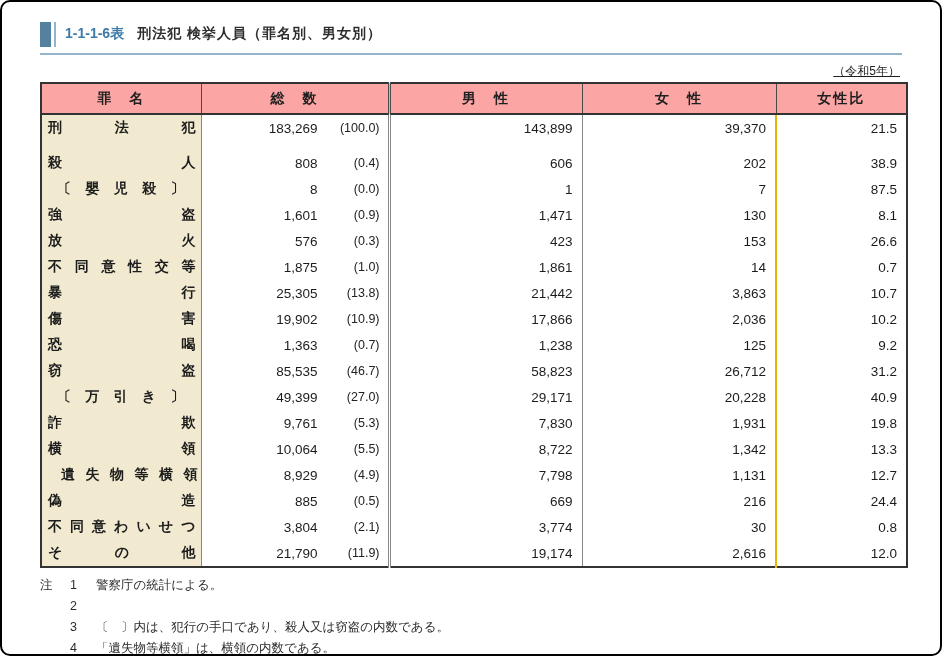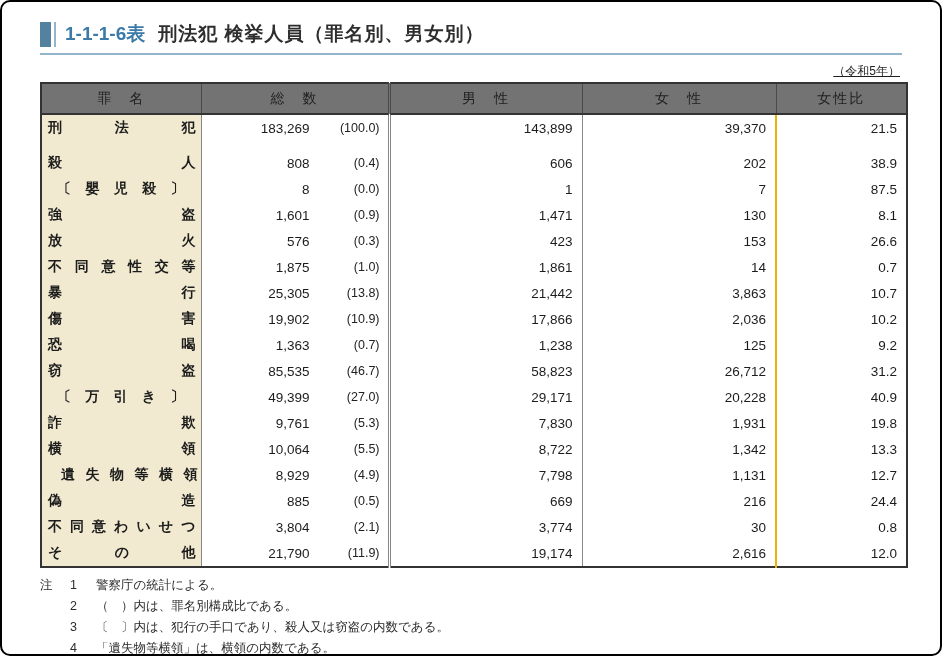--- a/index.html
+++ b/index.html
@@ -8,48 +8,48 @@
     width:942px;height:656px;box-sizing:border-box;
     border:2px solid #000;border-radius:10px;
     background:#fff;overflow:hidden;
     padding:18px 38px 0 38px;
     font-family:"Liberation Sans","DejaVu Sans",sans-serif;
   }
   
   .title-row{display:flex;align-items:center;height:28px;}
   .marker{width:11px;height:25px;background:#54819f;margin-right:3px;}
   .marker-line{width:2px;height:25px;background:#93b4ca;margin-right:9px;}
-  .title-text{font-size:19px;font-weight:bold;white-space:nowrap;}
+  .title-text{font-size:14px;font-weight:bold;white-space:nowrap;}
   .t-num{color:#3c7aa8;margin-right:13px;}
   .t-main{color:#2e2e2e;letter-spacing:1px;}
   .title-underline{height:2px;background:#93b6cc;margin-top:5px;}
   
   .era{text-align:right;font-size:12px;color:#1f1f1f;margin:8px 2px 4px 0;height:15px;text-decoration:underline;}
   
   table.main{width:866px;border-collapse:collapse;border:2px solid #333;table-layout:fixed;}
   th{
-    background:#737373;height:29px;font-size:14px;font-weight:normal;color:#1f1f1f;
+    background:#fca5a5;height:29px;font-size:14px;font-weight:bold;color:#1f1f1f;
     border-bottom:2px solid #333;text-align:center;letter-spacing:2px;padding:0;
   }
   th.bl{border-left:1px solid #4a4a4a;}
   th.dbl{border-left:3px double #4a4a4a;}
   tbody td{height:26px;font-size:13.5px;color:#1c1c1c;padding:0;vertical-align:middle;}
   tbody tr.total-row td{padding-bottom:9px;}
   td.offense{background:#f1ead0;font-weight:bold;font-size:14px;}
   td.c-total{border-left:1px solid #878787;}
   td.c-male{border-left:3px double #878787;}
   td.c-female{border-left:1px solid #878787;margin-left:24px;}
   td.c-ratio{border-left:2px solid #eab308;}
   .jchars{display:flex;justify-content:space-between;padding:0 5px 0 6px;}
   td.inset-both .jchars{padding:0 16px 0 15px;}
   td.inset-left .jchars{padding:0 3px 0 19px;}
   .num{text-align:right;padding-right:9px;}
   .tot-wrap{display:flex;align-items:center;justify-content:flex-start;}
   .tot-wrap .val{flex:1;text-align:right;}
-  .tot-wrap .pct{width:62px;text-align:right;padding-right:8px;font-size:12.5px;color:#222;padding-left:8px;}
+  .tot-wrap .pct{width:62px;text-align:right;padding-right:8px;font-size:12.5px;color:#222;}
   
   .notes{margin-top:7px;font-size:12.5px;color:#2b2b2b;line-height:21px;}
   .note-row{display:flex;}
   .note-label{width:30px;}
   .note-num{width:26px;}
 </style>
 </head>
 <body>
 
 <div class="page">
@@ -398,21 +398,20 @@
 
   <div class="notes">
     <div class="note-row">
       <span class="note-label">注</span>
       <span class="note-num">1</span>
       <span class="note-text">警察庁の統計による。</span>
     </div>
     <div class="note-row">
       <span class="note-label"></span>
       <span class="note-num">2</span>
-      <span class="note-text">（　）内は、罪名別構成比である。</span>
     </div>
     <div class="note-row">
       <span class="note-label"></span>
       <span class="note-num">3</span>
       <span class="note-text">〔　〕内は、犯行の手口であり、殺人又は窃盗の内数である。</span>
     </div>
     <div class="note-row">
       <span class="note-label"></span>
       <span class="note-num">4</span>
       <span class="note-text">「遺失物等横領」は、横領の内数である。</span>

